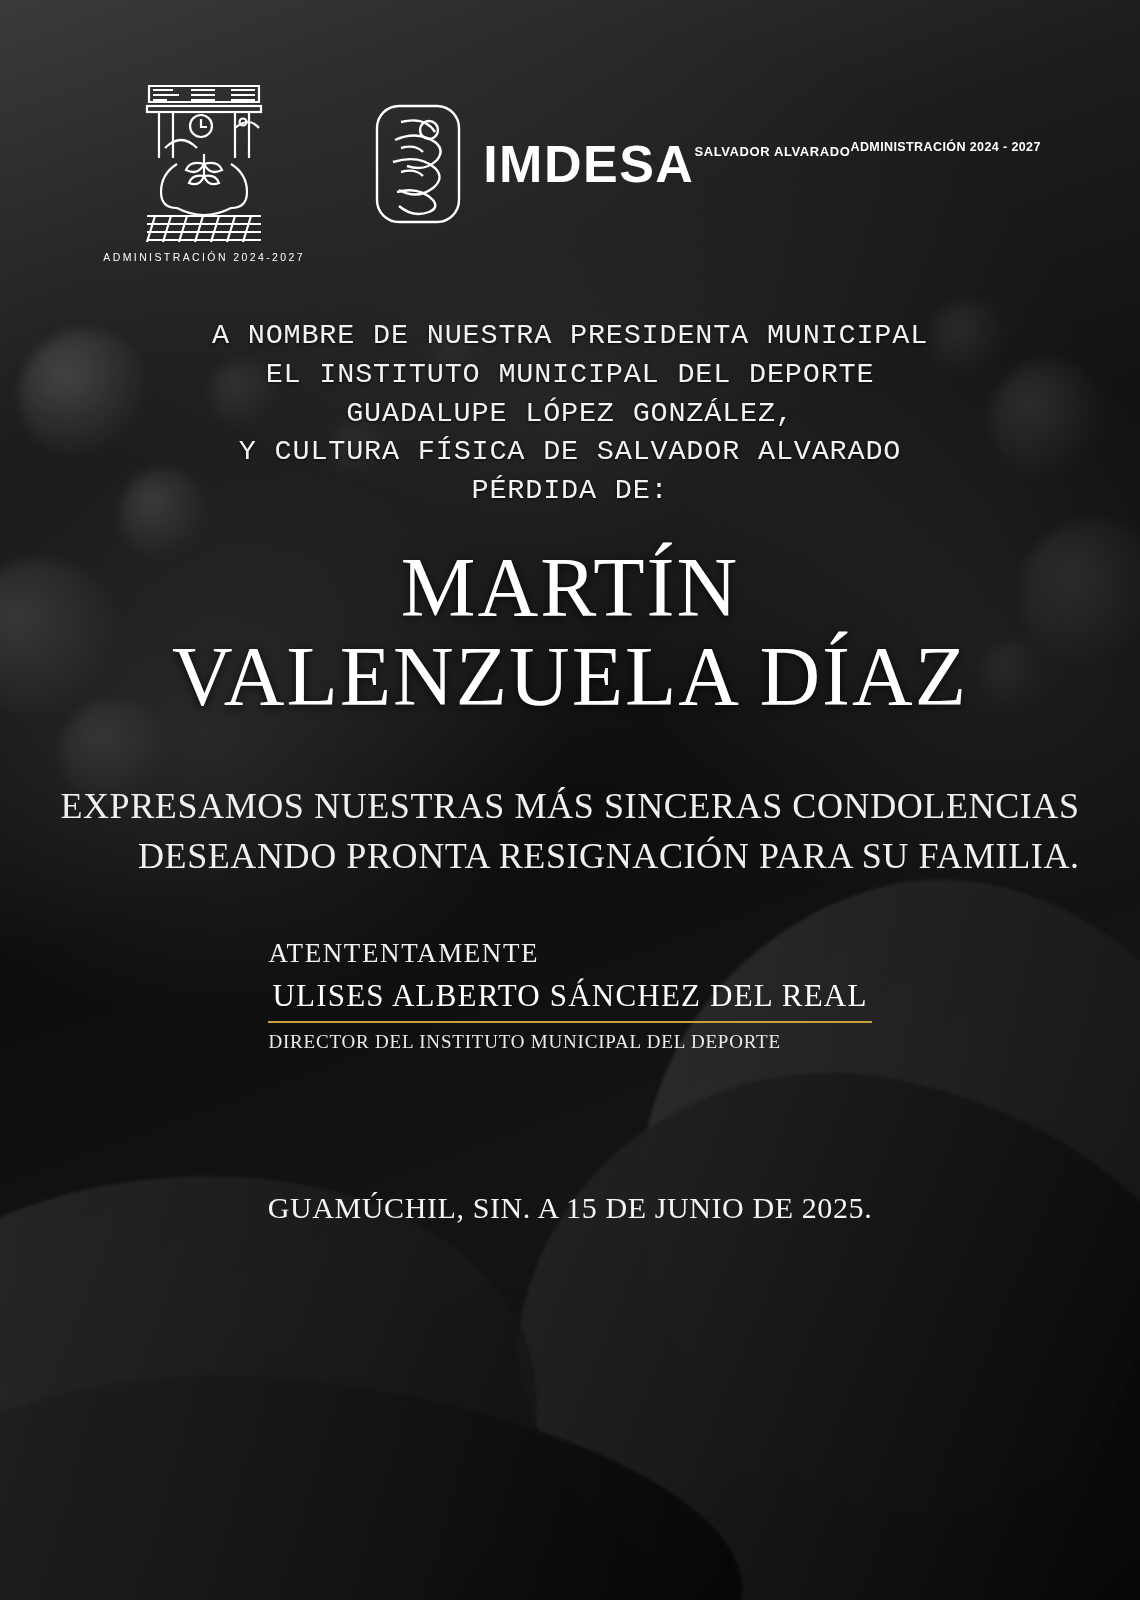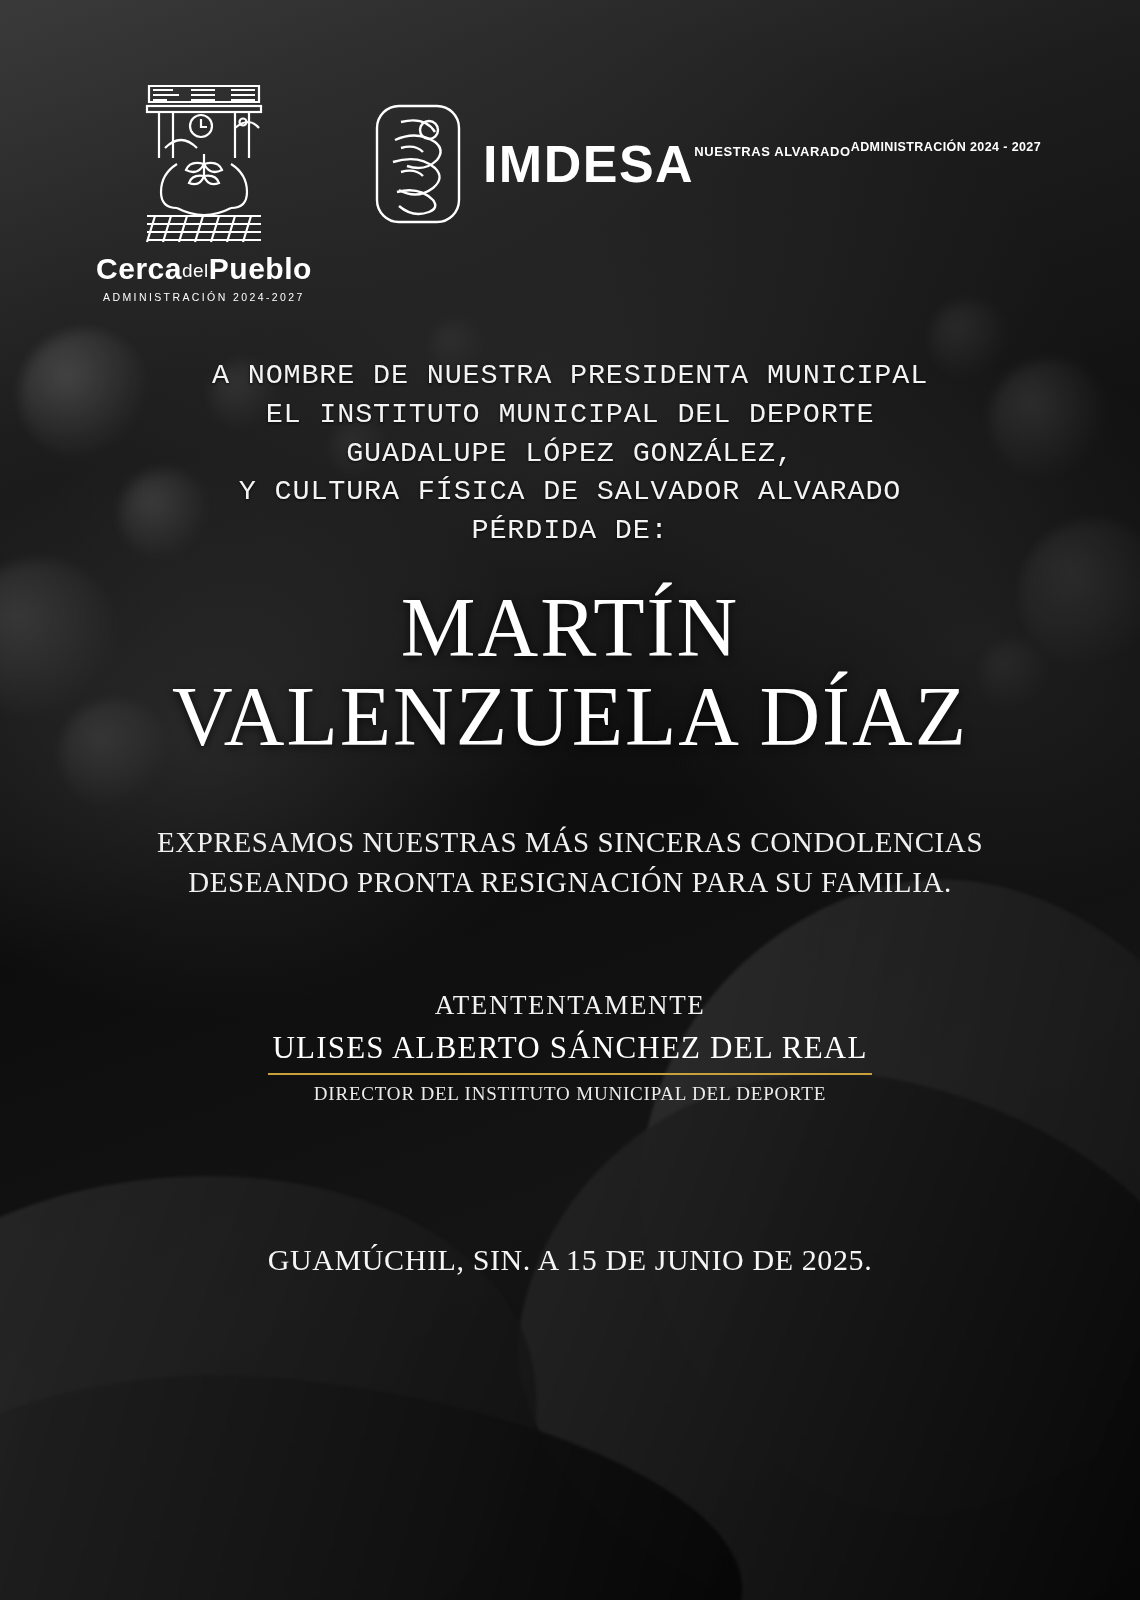--- a/index.html
+++ b/index.html
@@ -143,33 +143,33 @@
     font-weight: 400;
     color: #ffffff;
     text-shadow: 0 2px 10px rgba(0,0,0,0.75);
     line-height: 1.02;
   }
   .deceased .l1 { font-size: 84px; letter-spacing: 2px; }
   .deceased .l2 { font-size: 84px; letter-spacing: 2px; margin-top: 4px; }
 
   .condolences {
     margin-top: 62px;
-    text-align: center;
-    font-family: "Liberation Serif", serif;
-    font-size: 29px;
+    text-align: right;
+    font-family: "Liberation Serif", serif;
+    font-size: 36px;
     line-height: 1.38;
     letter-spacing: 0.6px;
     text-transform: uppercase;
     color: #f0f0f0;
   }
   .condolences div { white-space: nowrap; }
 
   .sign-block {
-    margin-top: 88px;
-    text-align: center;
+    margin-top: 57px;
+    text-align: left;
   }
   .sign-att {
     font-family: "Liberation Serif", serif;
     font-size: 27px;
     letter-spacing: 1.6px;
     text-transform: uppercase;
     color: #f2f2f2;
   }
   .sign-name {
     margin-top: 9px;
@@ -247,42 +247,39 @@
             <path d="M38 130 q27 14 54 0"></path>
             <path d="M65 76 v24"></path>
             <path d="M65 86 q-14 -4 -18 6 q12 6 18 -6z"></path>
             <path d="M65 86 q14 -4 18 6 q-12 6 -18 -6z"></path>
             <path d="M65 98 q-12 -2 -15 7 q11 4 15 -7z"></path>
             <path d="M65 98 q12 -2 15 7 q-11 4 -15 -7z"></path>
             <path d="M8 138 h114 M8 146 h114 M8 154 h114 M8 162 h114"></path>
             <path d="M16 138 l-8 26 M32 138 l-8 26 M48 138 l-8 26 M64 138 l-8 26 M80 138 l-8 26 M96 138 l-8 26 M112 138 l-8 26"></path>
           </g>
         </svg>
-        <div class="logo-cerca-word">
-          <span>Cerca</span><span class="thin">del</span><span>Pueblo</span>
-        </div>
         <div class="logo-cerca-sub">ADMINISTRACIÓN 2024-2027</div>
       </div>
 
       <div class="logo-imdesa">
         <svg class="logo-imdesa-mark" viewBox="0 0 94 128">
           <g stroke="#ffffff" stroke-width="2.4" fill="none">
             <rect x="6" y="6" width="82" height="116" rx="22"></rect>
             <circle cx="58" cy="30" r="9"></circle>
             <path d="M30 22 q24 -6 34 10"></path>
             <path d="M24 40 q22 -10 40 2 q10 8 2 18 q-12 12 -30 6"></path>
             <path d="M22 62 q26 -8 42 6 q10 10 -2 20 q-16 12 -34 2"></path>
             <path d="M26 92 q22 -6 36 8 q6 8 -4 12 q-16 6 -30 -6"></path>
             <path d="M30 48 q14 -4 22 4"></path>
             <path d="M30 72 q14 -4 22 4"></path>
           </g>
         </svg>
         <div class="logo-imdesa-text">
           <div class="imdesa-name">IMDESA</div>
-          <div class="imdesa-sub1">NUESTRAS ALVARADO</div>
+          <div class="imdesa-sub1">SALVADOR ALVARADO</div>
           <div class="imdesa-sub2">ADMINISTRACIÓN 2024 - 2027</div>
         </div>
       </div>
 
     </div>
 
     <div class="intro">
       <div>A NOMBRE DE NUESTRA PRESIDENTA MUNICIPAL</div>
       <div>EL INSTITUTO MUNICIPAL DEL DEPORTE</div>
       <div>GUADALUPE LÓPEZ GONZÁLEZ,</div>

